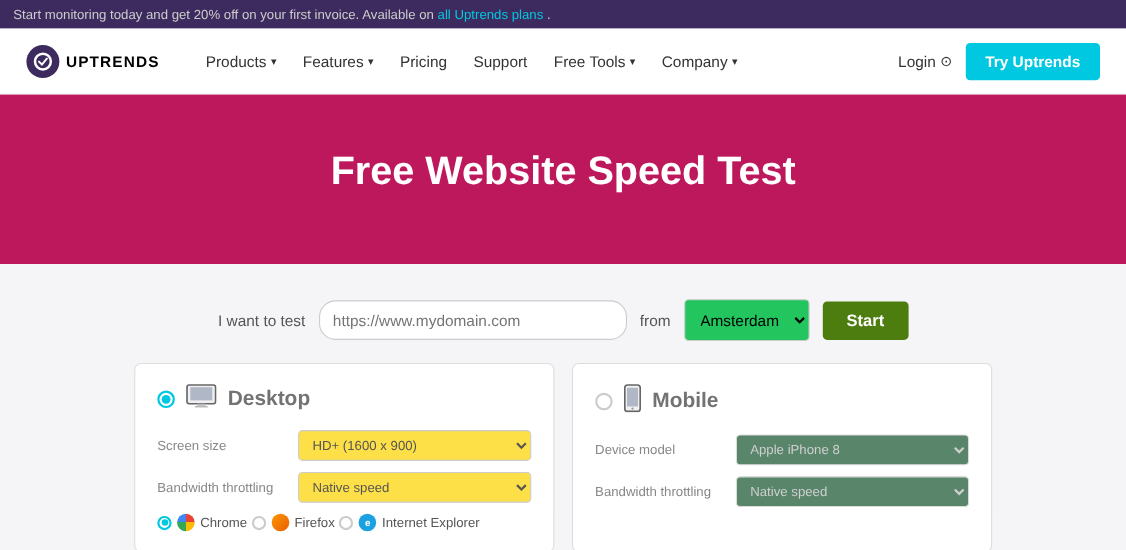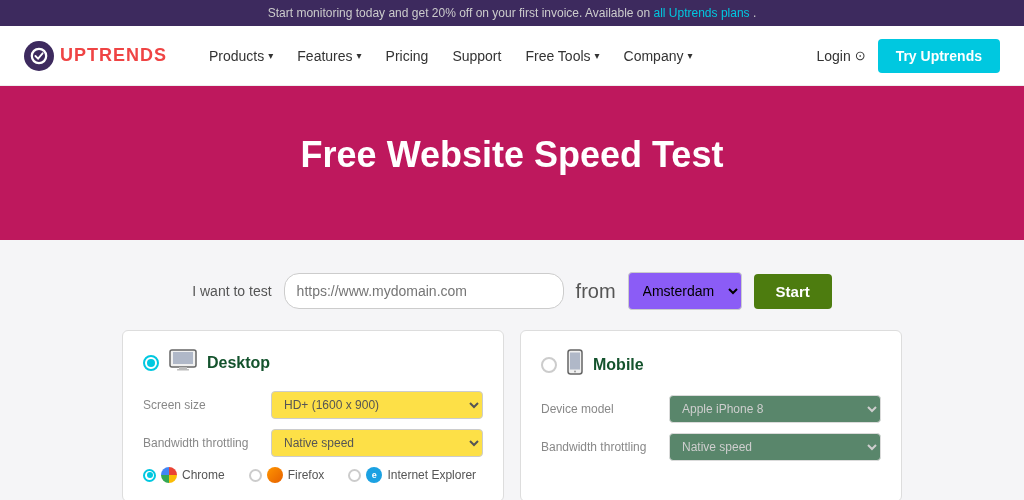--- a/index.html
+++ b/index.html
@@ -2,21 +2,21 @@
 <html><head>
   <meta charset="utf-8">
   <style>
     * { margin: 0; padding: 0; box-sizing: border-box; }
     body { font-family: -apple-system, BlinkMacSystemFont, 'Segoe UI', Arial, sans-serif; font-size: 14px; color: #333; background: #fff; }
 
     
     .top-banner {
       background: #3d2a5e;
       color: #ccc;
-      text-align: center;
+      text-align: left;
       padding: 6px 12px;
       font-size: 12px;
     }
     .top-banner a { color: #00c8e0; text-decoration: none; }
 
     
     .navbar {
       display: flex;
       align-items: center;
       padding: 0 24px;
@@ -35,23 +35,23 @@
       height: 30px;
       background: #3d2a5e;
       border-radius: 50%;
       display: flex;
       align-items: center;
       justify-content: center;
       margin-right: 6px;
     }
     .logo-icon svg { width: 18px; height: 18px; }
     .logo-text {
-      font-size: 18px;
+      font-size: 14px;
       font-weight: 700;
-      color: #ef4444;
+      color: #000000;
       text-transform: uppercase;
       letter-spacing: 1px;
     }
     .nav-links {
       display: flex;
       align-items: flex-end;
       gap: 4px;
       flex: 1;
     }
     .nav-item {
@@ -135,29 +135,29 @@
     .test-input {
       width: 280px;
       padding: 9px 12px;
       border: 1px solid #ccc;
       border-radius: 15px;
       font-size: 14px;
       color: #aaa;
       outline: none;
     }
     .from-label {
-      font-size: 20px;
+      font-size: 14px;
       color: #555;
     }
     .location-select {
       padding: 9px 10px;
       border: 1px solid #ccc;
       border-radius: 4px;
       font-size: 14px;
-      background: #8b5cf6;
+      background: #22c55e;
       outline: none;
       cursor: pointer;
     }
     .btn-start {
       background: #4d7c0f;
       color: #fff;
       border: none;
       padding: 9px 22px;
       border-radius: 4px;
       font-size: 15px;
@@ -199,21 +199,21 @@
       border-color: #00c8e0;
     }
     .radio-circle.active::after {
       content: '';
       width: 8px;
       height: 8px;
       border-radius: 50%;
       background: #00c8e0;
     }
     .device-icon { font-size: 22px; color: #555; }
-    .device-name { font-size: 16px; font-weight: 600; color: #14532d; }
+    .device-name { font-size: 19px; font-weight: 600; color: #737373; }
 
     .field-row {
       display: flex;
       align-items: center;
       margin-bottom: 10px;
       gap: 8px;
     }
     .field-label {
       font-size: 12px;
       color: #888;
@@ -232,21 +232,21 @@
     }
     .field-select:disabled {
       background: #14532d;
       color: #bbb;
       cursor: not-allowed;
     }
 
     .browser-row {
       display: flex;
       align-items: center;
-      gap: 24px;
+      gap: 4px;
       margin-top: 4px;
       flex-wrap: wrap;
     }
     .browser-option {
       display: flex;
       align-items: center;
       gap: 5px;
       font-size: 12px;
       color: #555;
       cursor: pointer;

